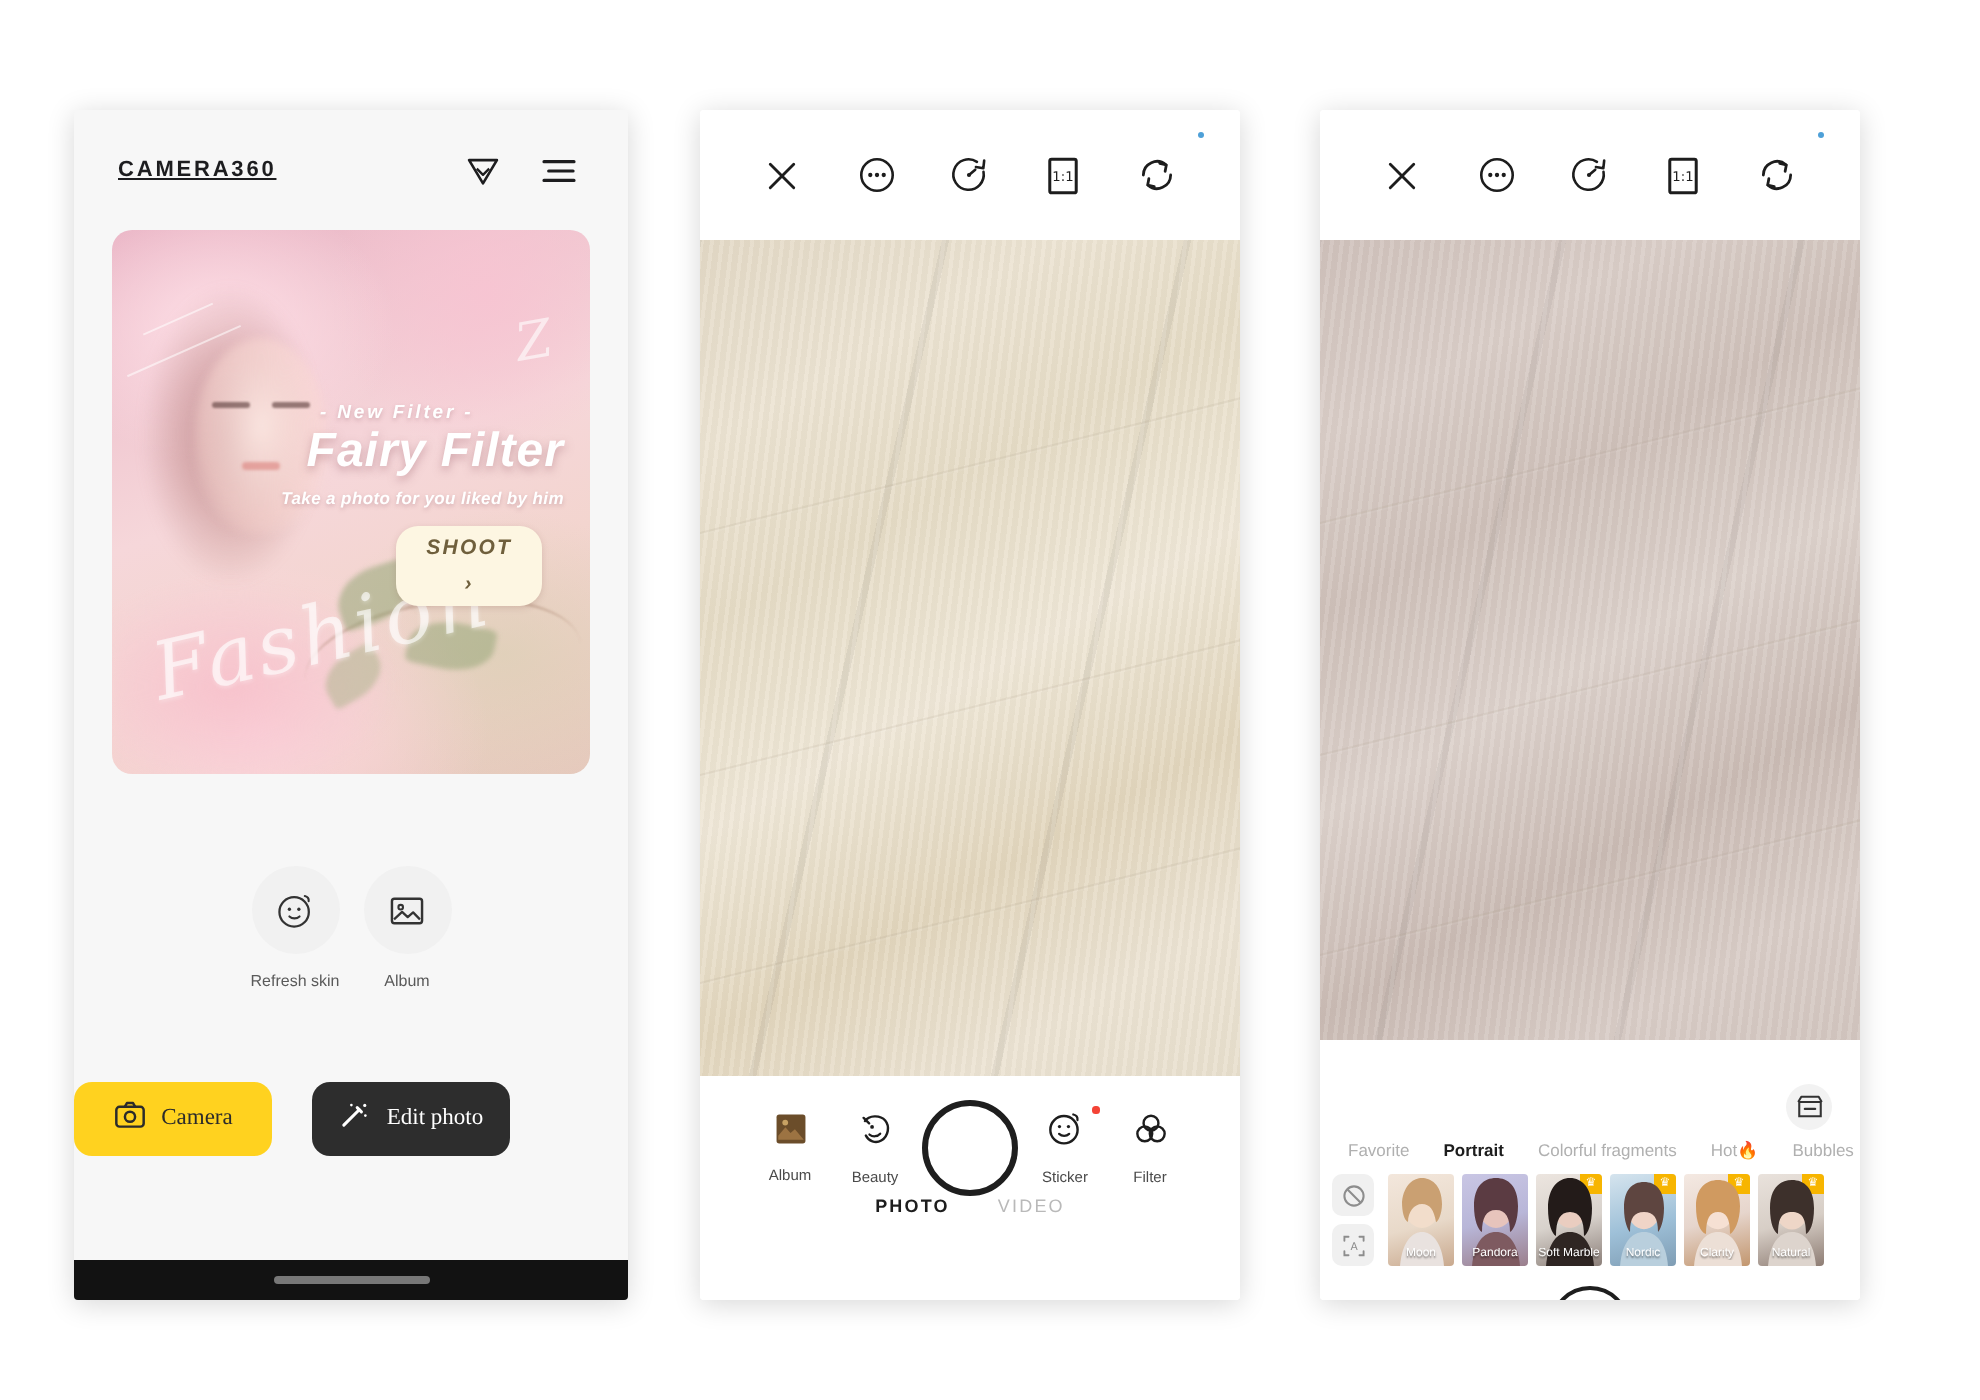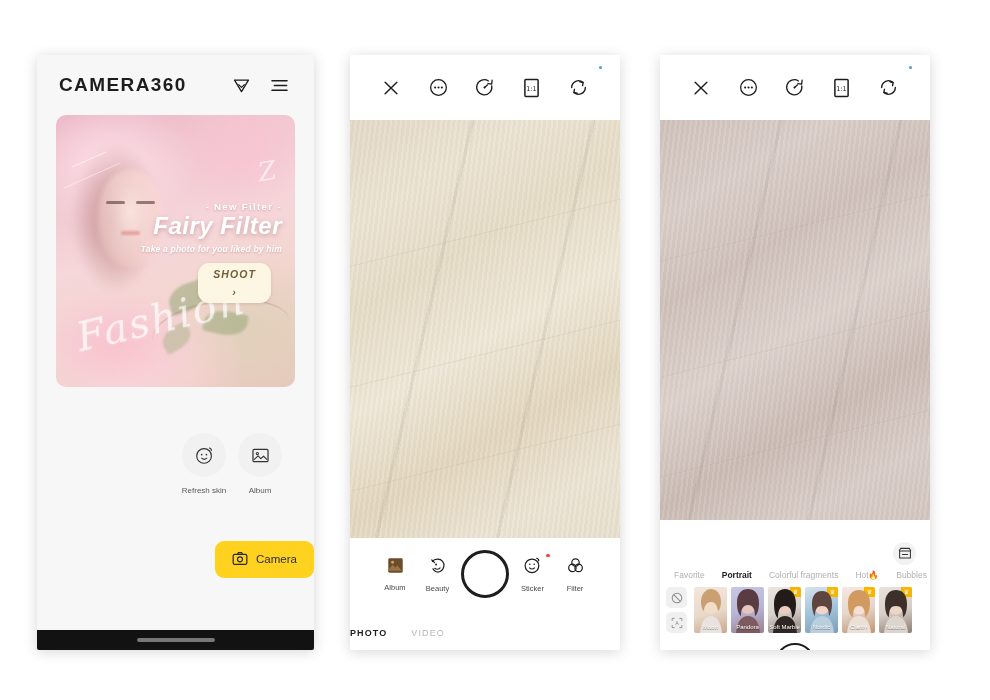--- a/index.html
+++ b/index.html
@@ -22,22 +22,23 @@
   #phone1{left:37px;top:55px;width:277px;height:595px;border-radius:2px;background:#f7f7f7;}
   #phone2{left:350px;top:55px;width:270px;height:595px;border-radius:2px;background:#ffffff;}
   #phone3{left:660px;top:55px;width:270px;height:595px;border-radius:2px;background:#ffffff;}
 
   
   .p1-header{
     height:60px;display:flex;align-items:center;
     padding:0 22px;box-sizing:border-box;
   }
   .brand{
-    font-size:19px;font-weight:bold;letter-spacing:1.4px;color:#1d1d1f;
+    font-size:11px;font-weight:bold;letter-spacing:1.4px;color:#1d1d1f;
     flex:1;
+    text-decoration:underline;
   }
   .hdr-ico{width:26px;height:26px;display:flex;align-items:center;justify-content:center;margin-left:12px;}
 
   .banner{
     margin:0 19px;height:272px;border-radius:10px;overflow:hidden;position:relative;
     background:
       radial-gradient(ellipse 60% 40% at 22% 18%, rgba(255,225,232,.95) 0%, rgba(255,210,222,0) 62%),
       radial-gradient(ellipse 50% 45% at 78% 12%, rgba(247,196,210,.9) 0%, rgba(247,196,210,0) 65%),
       radial-gradient(ellipse 70% 45% at 30% 92%, rgba(255,214,224,.9) 0%, rgba(255,214,224,0) 70%),
       radial-gradient(ellipse 55% 38% at 82% 78%, rgba(214,208,176,.55) 0%, rgba(214,208,176,0) 70%),
@@ -85,57 +86,59 @@
     position:absolute;right:8%;top:15%;
     font-family:"DejaVu Serif", serif;font-style:italic;
     font-size:26px;color:rgba(255,255,255,.6);transform:rotate(-10deg);
   }
   .diag1,.diag2{position:absolute;height:1px;background:rgba(255,255,255,.55);}
   .diag1{left:2%;top:22%;width:26%;transform:rotate(-24deg);}
   .diag2{left:6%;top:16%;width:16%;transform:rotate(-24deg);}
 
   .ban-txt{position:absolute;right:13px;top:86px;text-align:right;width:70%;}
   .ban-new{
-    font-size:9.5px;color:#fff;letter-spacing:1.4px;font-weight:bold;
+    font-size:9.5px;color:#fff;letter-spacing:1.4px;font-style:italic;font-weight:bold;
     text-shadow:0 1px 2px rgba(170,120,130,.45);
+    text-align:center;
   }
   .ban-title{
     font-size:24px;font-weight:bold;font-style:italic;color:#fff;letter-spacing:.5px;
     line-height:1.08;margin-top:1px;
     text-shadow:0 2px 4px rgba(170,115,125,.5);
   }
   .ban-sub{
     font-size:8.5px;color:#fff;font-style:italic;font-weight:bold;margin-top:5px;letter-spacing:.2px;
     text-shadow:0 1px 2px rgba(170,120,130,.45);
   }
   .shoot-btn{
     position:absolute;right:24px;top:148px;
     background:#fdf6e2;color:#6f5f3c;
     font-size:10.5px;font-weight:bold;font-style:italic;letter-spacing:1.1px;
     padding:5px 15px;border-radius:11px;display:flex;align-items:center;gap:6px;
     box-shadow:0 1px 3px rgba(150,110,100,.25);
     flex-direction:column;
   }
 
   .features{
-    display:flex;justify-content:flex-end;
+    display:flex;justify-content:center;
     padding:46px 26px 0 26px;box-sizing:border-box;
   }
   .feat{width:56px;display:flex;flex-direction:column;align-items:center;}
   .feat-circle{
     width:44px;height:44px;border-radius:50%;background:#f1f1f1;
     display:flex;align-items:center;justify-content:center;
   }
   .feat-label{
     margin-top:9px;font-size:8px;color:#5a5a5a;text-align:center;line-height:1.35;
   }
 
   .p1-actions{
-    display:flex;gap:20px;justify-content:flex-end;
+    display:flex;gap:20px;justify-content:flex-start;
     margin-top:44px;
+    font-family:Liberation Serif, serif;
   }
   .btn-cam,.btn-edit{
     width:99px;height:37px;border-radius:9px;
     display:flex;align-items:center;justify-content:center;gap:8px;
     font-size:11.5px;font-weight:500;
   }
   .btn-cam{background:#ffd21f;color:#2b2b2b;}
   .btn-edit{background:#2d2d2d;color:#ffffff;}
 
   .home-bar-wrap{
@@ -183,21 +186,21 @@
     display:flex;align-items:center;justify-content:space-between;
     padding:12px 26px 0 26px;box-sizing:border-box;
   }
   .cam-item{width:38px;display:flex;flex-direction:column;align-items:center;position:relative;}
   .cam-item-label{font-size:7.5px;color:#4a4a4a;margin-top:5px;}
   .shutter{
     width:48px;height:48px;border-radius:50%;border:3.2px solid #1e1e1e;background:#fff;box-sizing:border-box;
   }
   .red-dot{position:absolute;right:2px;top:-2px;width:3.5px;height:3.5px;border-radius:50%;background:#f44336;}
   .mode-row{
-    display:flex;justify-content:flex-start;gap:24px;margin-top:30px;
+    display:flex;justify-content:center;gap:24px;margin-top:0;
   }
   .mode{font-size:9px;letter-spacing:1.1px;color:#b9b9b9;}
   .mode.active{color:#1d1d1d;font-weight:bold;}
 
   
   .filter-panel{position:absolute;left:0;bottom:0;width:100%;height:110px;background:#fff;}
   .store-row{height:30px;position:relative;}
   .store-btn{
     position:absolute;right:14px;top:2px;width:23px;height:23px;border-radius:50%;
     background:#f2f2f2;display:flex;align-items:center;justify-content:center;
@@ -309,20 +312,32 @@
       <div class="btn-cam">
         <span>
           <svg width="16" height="15" viewBox="0 0 22 20">
               <rect x="1.6" y="4.4" width="18.8" height="13.6" rx="2.2" fill="none" stroke="#2b2b2b" stroke-width="1.7"></rect>
               <path d="M7.4 4.4l1.5-2.6h4.2l1.5 2.6" fill="none" stroke="#2b2b2b" stroke-width="1.7" stroke-linejoin="round"></path>
               <circle cx="11" cy="11.2" r="3.5" fill="none" stroke="#2b2b2b" stroke-width="1.7"></circle>
             </svg>
         </span>
         <span>Camera</span>
       </div>
+      <div class="btn-edit">
+        <span>
+          <svg width="16" height="15" viewBox="0 0 22 20">
+              <path d="M4 17L14.6 6.4" stroke="#fff" stroke-width="2.1" stroke-linecap="round"></path>
+              <path d="M13.2 4.9l2.9 2.9" stroke="#fff" stroke-width="2.1" stroke-linecap="round"></path>
+              <circle cx="18.4" cy="3.4" r="1.1" fill="#fff"></circle>
+              <circle cx="9.2" cy="3.2" r=".9" fill="#fff"></circle>
+              <circle cx="18.8" cy="10.4" r=".9" fill="#fff"></circle>
+            </svg>
+        </span>
+        <span>Edit photo</span>
+      </div>
     </div>
 
     <div class="home-bar-wrap">
       <div class="home-bar"></div>
     </div>
   </div>
 
   <div class="phone" id="phone2">
     <div class="cam-top">
       <div class="dot-blue"></div>

